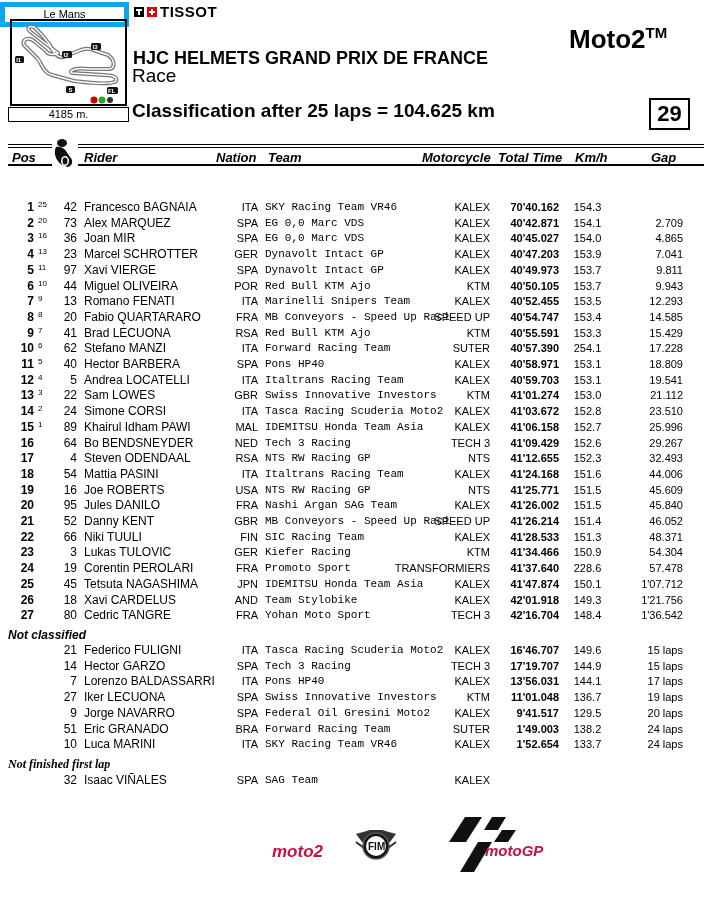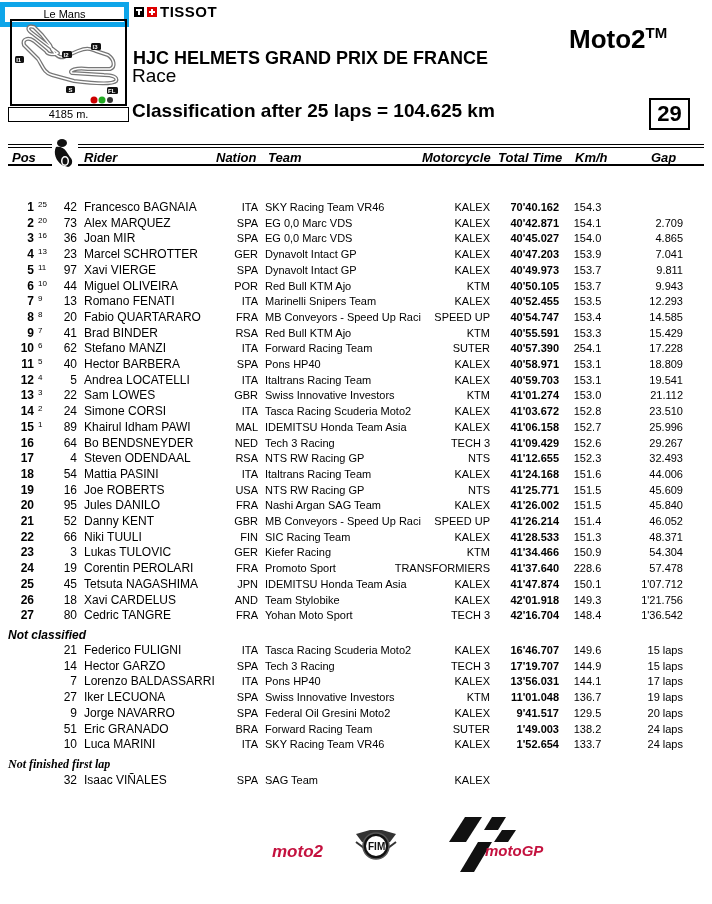--- a/index.html
+++ b/index.html
@@ -31,21 +31,21 @@
   .hdr-line2 { left: 8px; top: 164px; width: 696px; border-top: 2px solid #000; }
   .hdr { top: 150px; font-size: 13px; font-weight: bold; font-style: italic; white-space: nowrap; }
   .rider-icon { left: 52px; top: 139px; width: 26px; height: 30px; background: #fff; }
   .row { position: absolute; left: 0; width: 712px; height: 15px; font-size: 11px; line-height: 15px; white-space: nowrap; }
   .row span { position: absolute; top: 0; }
   .c-pos { left: 0; width: 34px; text-align: right; font-weight: bold; font-size: 12px; }
   .c-pts { left: 38px; width: 12px; font-size: 8px; top: -3px !important; text-align: left; }
   .c-num { left: 52px; width: 25px; text-align: right; font-size: 12px; }
   .c-name { left: 84px; font-weight: normal; font-size: 12px; }
   .c-nat { left: 220px; width: 38px; text-align: right; }
-  .c-team { left: 265px; }
+  .c-team { left: 265px; font-family: Liberation Mono, monospace; }
   .c-moto { left: 380px; width: 110px; text-align: right; }
   .c-time { left: 490px; width: 69px; text-align: right; font-weight: bold; }
   .c-kmh { left: 560px; width: 55px; text-align: center; }
   .c-gap { left: 610px; width: 73px; text-align: right; }
   .section-label { position: absolute; left: 8px; font-size: 12px; font-weight: bold; font-style: italic; }
   .logos { left: 270px; top: 812px; width: 290px; height: 60px; }
 </style>
 </head>
 <body>
 
@@ -206,21 +206,21 @@
       <span class="c-team">MB Conveyors - Speed Up Raci</span>
       <span class="c-moto">SPEED UP</span>
       <span class="c-time">40'54.747</span>
       <span class="c-kmh">153.4</span>
       <span class="c-gap">14.585</span>
     </div>
     <div class="row" style="top: 325.6px;">
       <span class="c-pos">9</span>
       <span class="c-pts">7</span>
       <span class="c-num">41</span>
-      <span class="c-name">Brad BINDER</span>
+      <span class="c-name">Brad LECUONA</span>
       <span class="c-nat">RSA</span>
       <span class="c-team">Red Bull KTM Ajo</span>
       <span class="c-moto">KTM</span>
       <span class="c-time">40'55.591</span>
       <span class="c-kmh">153.3</span>
       <span class="c-gap">15.429</span>
     </div>
     <div class="row" style="top: 341.3px;">
       <span class="c-pos">10</span>
       <span class="c-pts">6</span>

